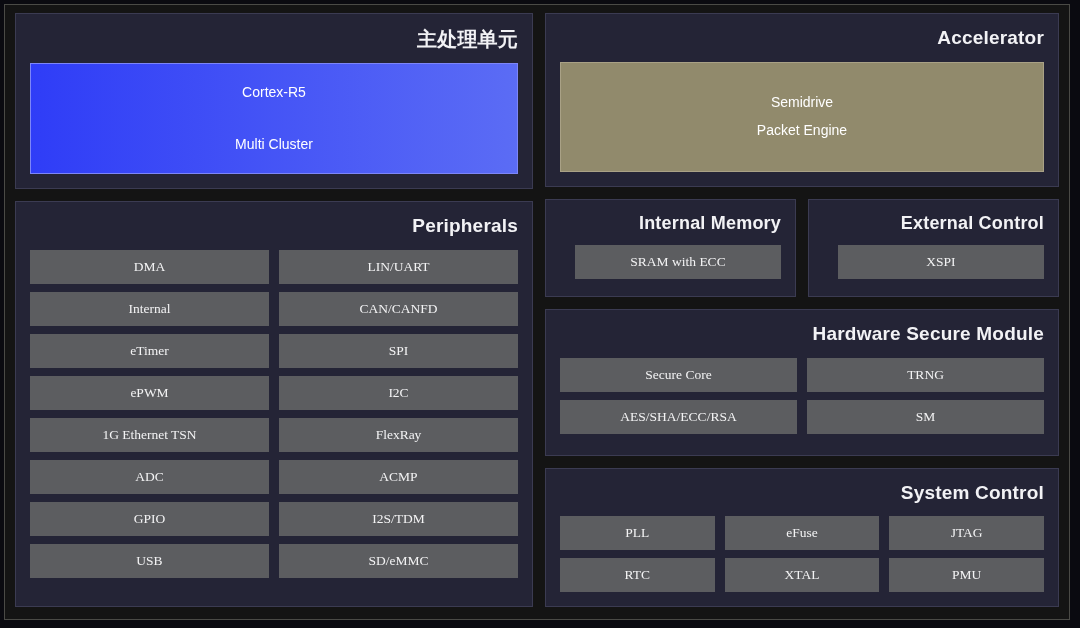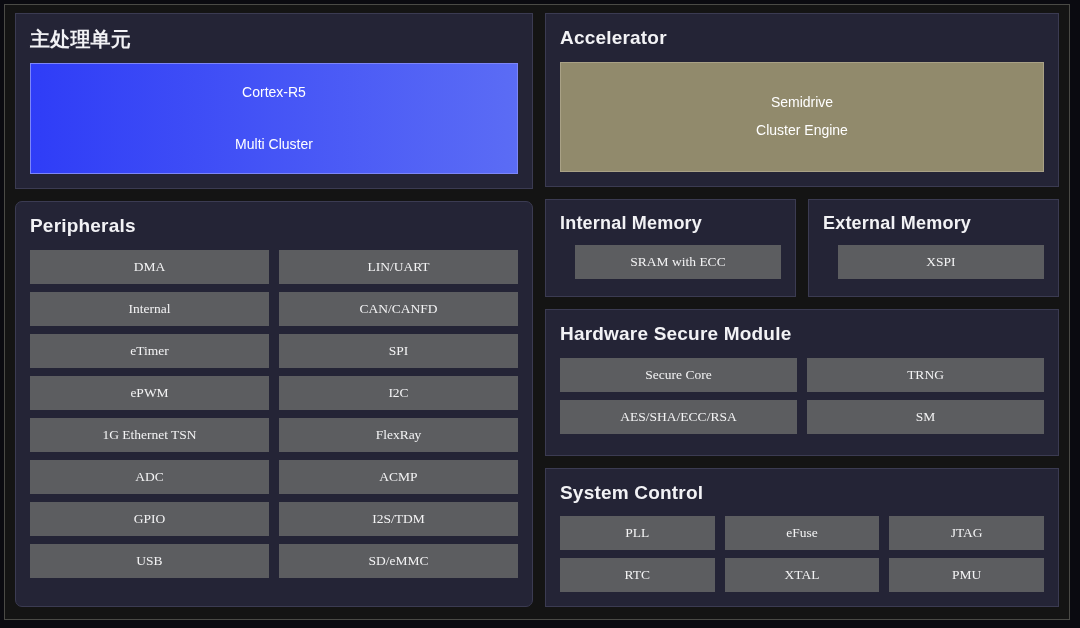--- a/index.html
+++ b/index.html
@@ -44,21 +44,21 @@
     box-sizing: border-box;
     padding: 10px 14px 14px 14px;
     display: flex;
     flex-direction: column;
   }
 
   .panel-title {
     color: #f2f2f5;
     font-size: 19px;
     font-weight: 600;
-    text-align: left;
+    text-align: right;
     letter-spacing: 0.2px;
     line-height: 1.5;
     margin-bottom: 9px;
     white-space: nowrap;
   }
   .panel-title.cjk { font-size: 20px; }
 
   
   .hero {
     flex: 1;
@@ -102,21 +102,21 @@
     line-height: 34px;
     text-align: center;
     white-space: nowrap;
     overflow: hidden;
     font-family: Liberation Serif, serif;
   }
 
   
   .panel-mpu      { height: 176px; }
   .panel-accel    { height: 176px; }
-  .panel-periph   { flex: 1; border-radius: 7px; }
+  .panel-periph   { flex: 1; }
   .panel-mem      { height: 98px; flex: 1; }
   .panel-hsm      { height: 148px; }
   .panel-sysctl   { flex: 1; }
 
   .mem-row {
     display: flex;
     flex-direction: row;
     gap: 12px;
   }
   .mem-row .panel { padding: 10px 14px 29px 14px; }
@@ -160,33 +160,33 @@
     </div>
 
   </div>
 
   <div class="column col-right">
 
     <div class="panel panel-accel">
       <div class="panel-title">Accelerator</div>
       <div class="hero khaki">
         <span class="hero-line">Semidrive</span>
-        <span class="hero-line">Cluster Engine</span>
+        <span class="hero-line">Packet Engine</span>
       </div>
     </div>
 
     <div class="mem-row">
       <div class="panel panel-mem">
         <div class="panel-title">Internal Memory</div>
         <div class="chip-grid cols-1" id="grid-internal-memory">
             <div class="chip">SRAM with ECC</div>
           </div>
       </div>
       <div class="panel panel-mem">
-        <div class="panel-title">External Memory</div>
+        <div class="panel-title">External Control</div>
         <div class="chip-grid cols-1" id="grid-external-memory">
             <div class="chip">XSPI</div>
           </div>
       </div>
     </div>
 
     <div class="panel panel-hsm">
       <div class="panel-title">Hardware Secure Module</div>
       <div class="chip-grid cols-2" id="grid-hsm">
           <div class="chip">Secure Core</div>

